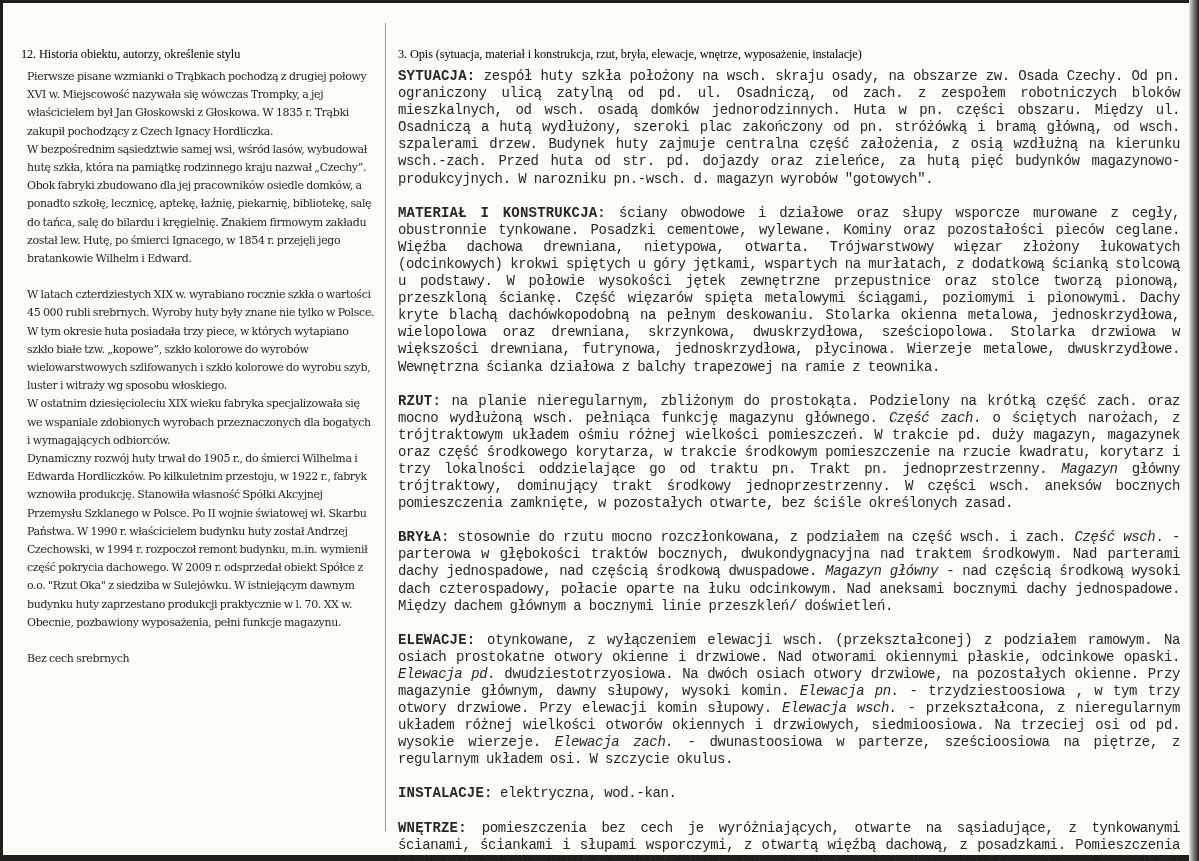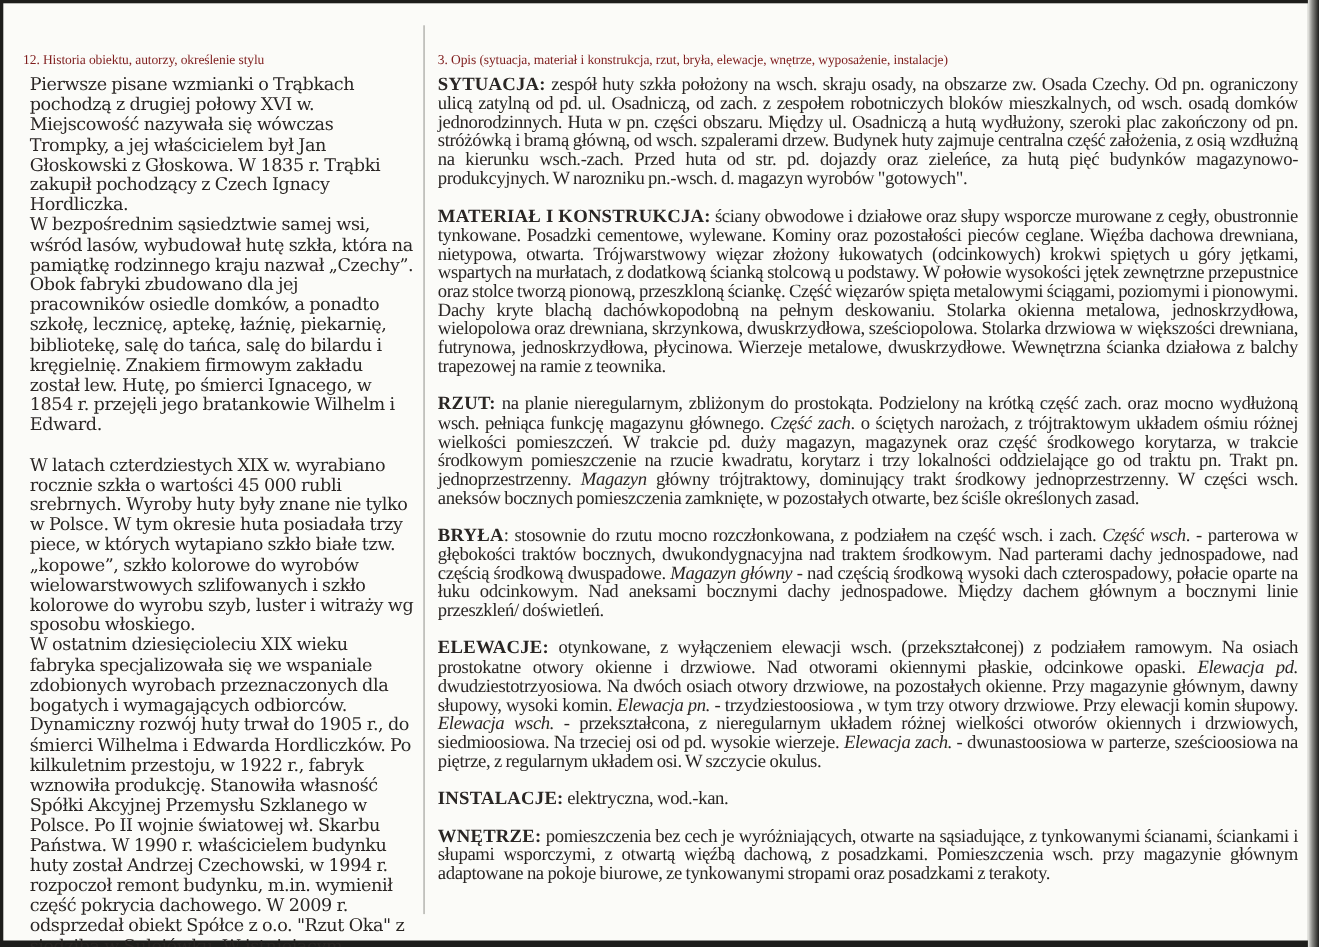--- a/index.html
+++ b/index.html
@@ -24,38 +24,38 @@
   }
   .col-left {
     position: absolute; left: 18px; top: 44px; width: 355px;
   }
   .col-right {
     position: absolute; left: 395px; top: 44px; width: 782px;
   }
   .field-label {
     font-family: "Liberation Serif", serif;
     font-size: 12.3px;
-    color: #7f1d1d;
+    color: #000000;
     margin: 0 0 6px 0;
     letter-spacing: -0.1px;
   }
   .left-text {
     font-family: "DejaVu Serif", serif;
-    font-size: 16px;
+    font-size: 11px;
     line-height: 18.2px;
     margin: 0;
     padding-left: 6px;
     letter-spacing: -0.35px;
     word-spacing: -0.5px;
     white-space: pre-line;
   }
   .left-gap { height: 18px; }
   .sec {
-    font-family: Liberation Serif, serif;
-    font-size: 17px;
+    font-family: Liberation Mono, monospace;
+    font-size: 14px;
     line-height: 17.1px;
     margin: 0 0 17px 0;
     text-align: justify;
     letter-spacing: -0.35px;
     word-spacing: -0.6px;
   }
   .sec .head {
     font-weight: bold;
     letter-spacing: 0.2px;
   }

